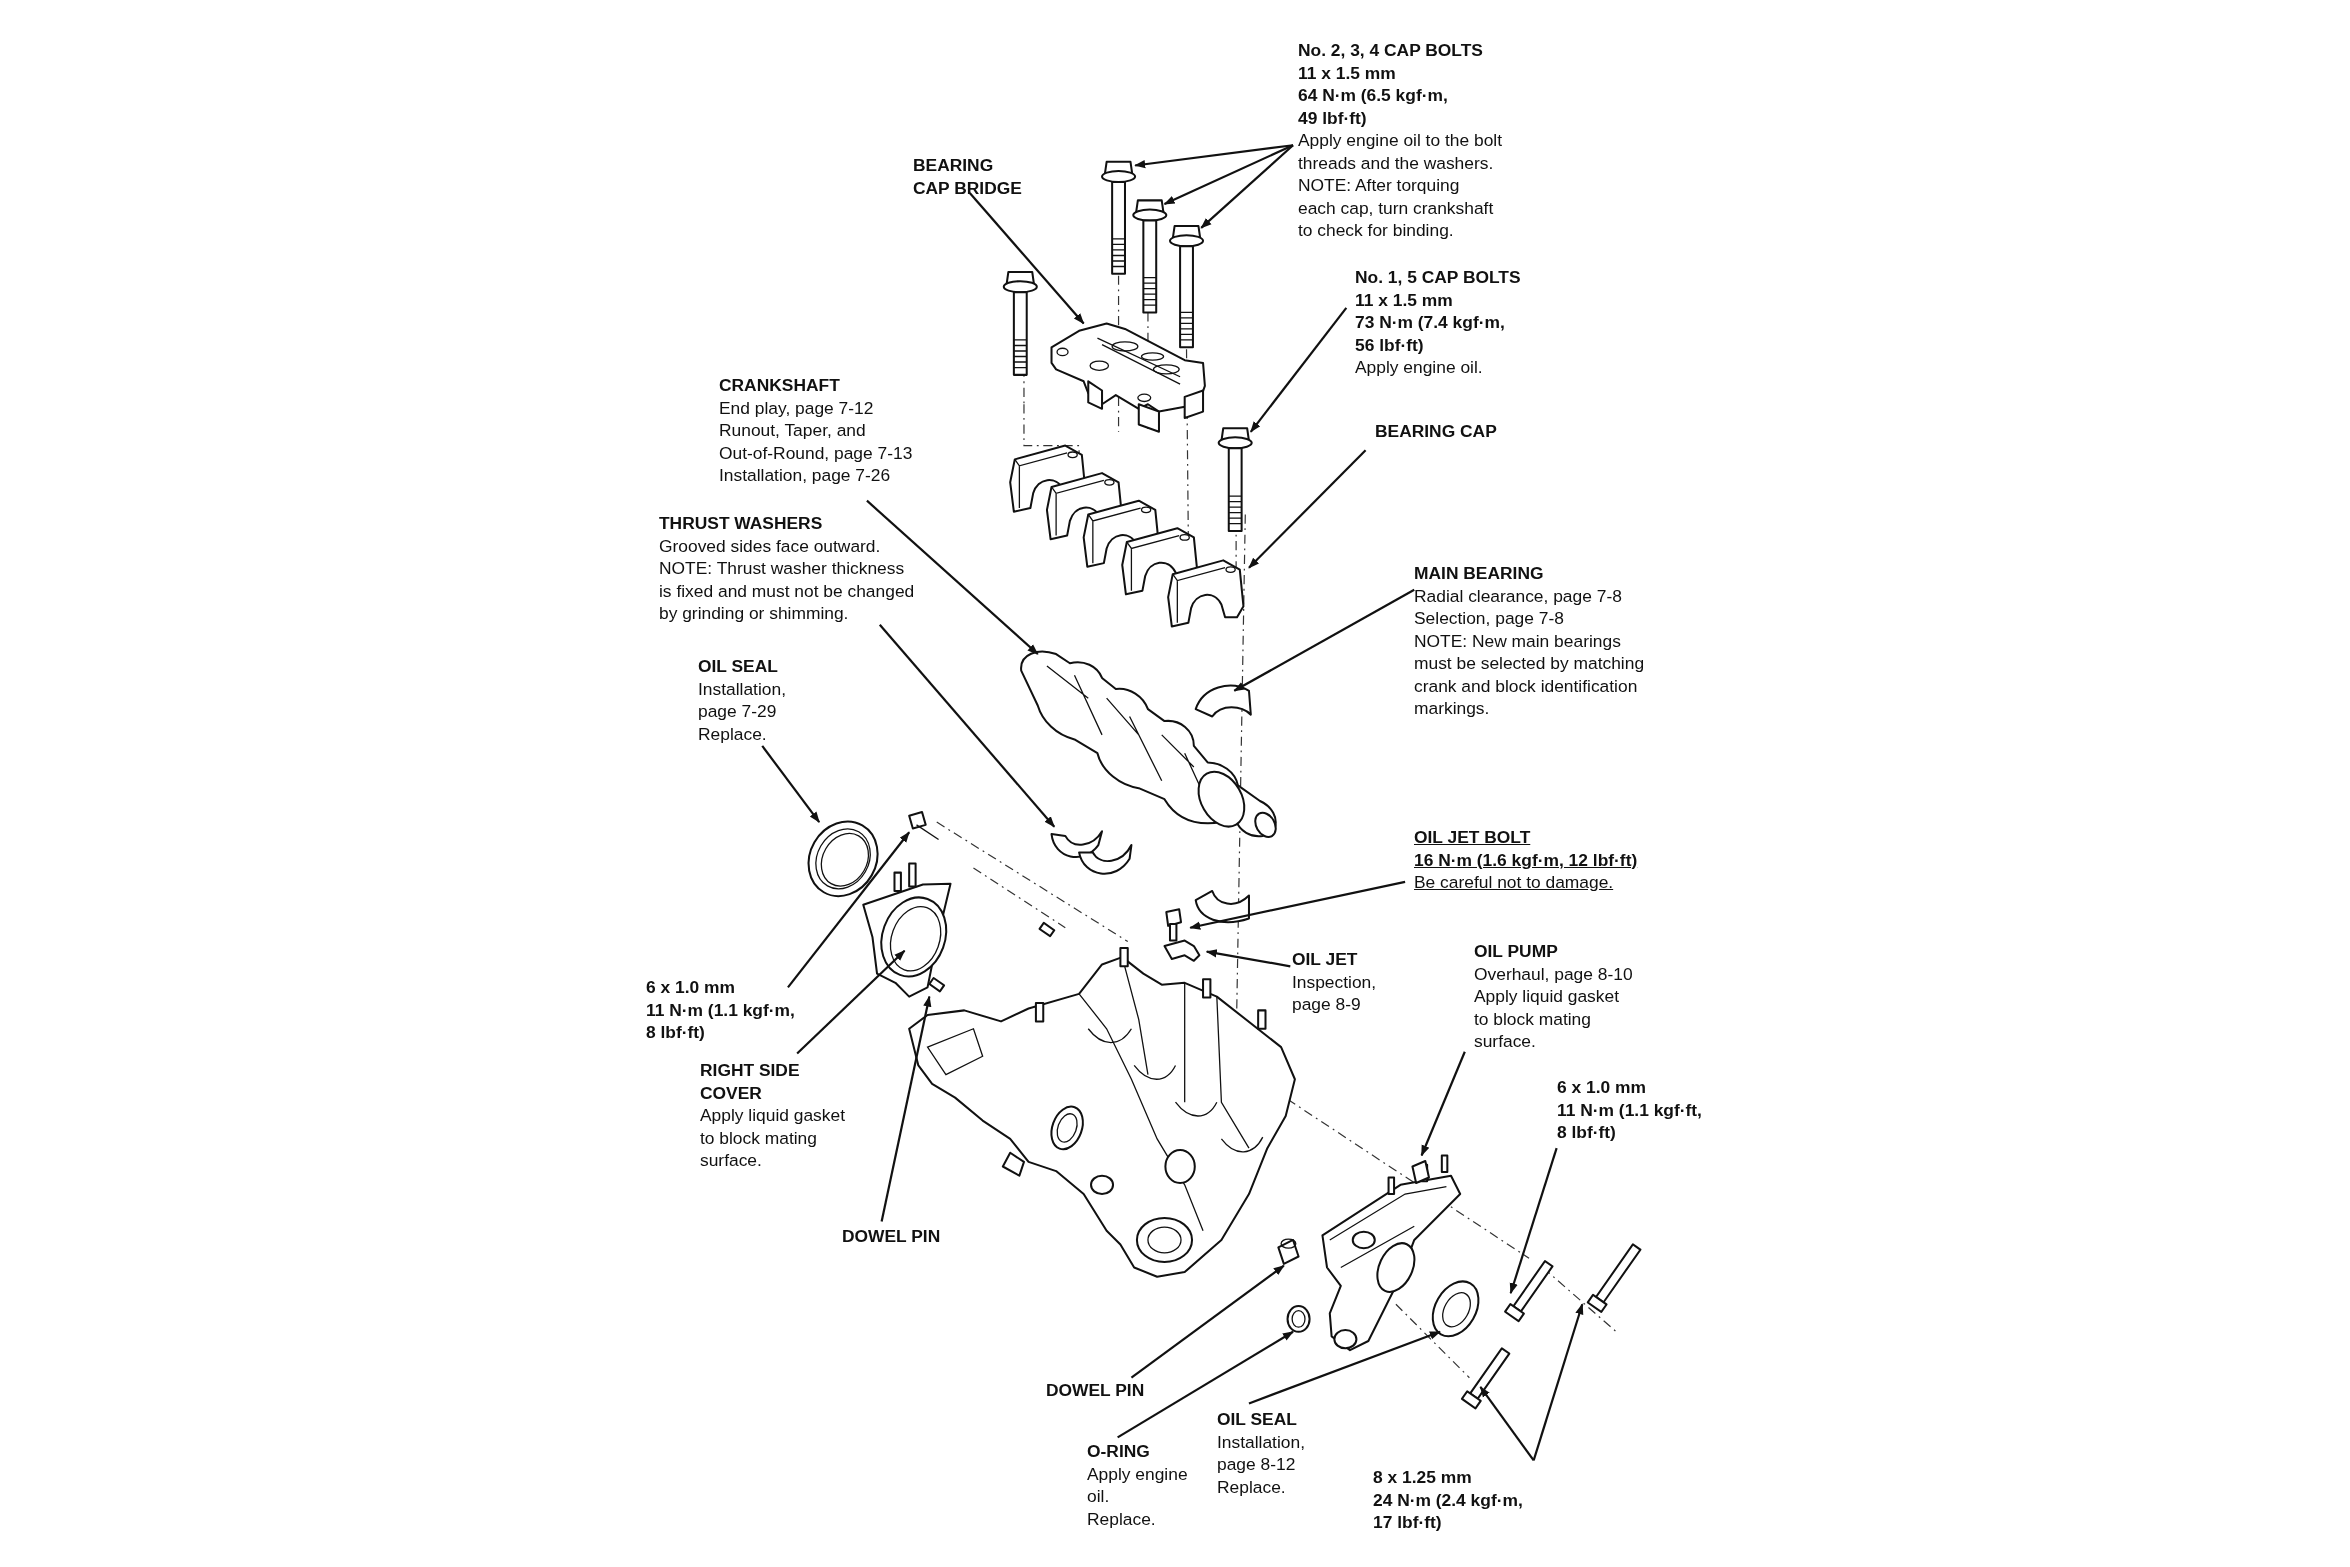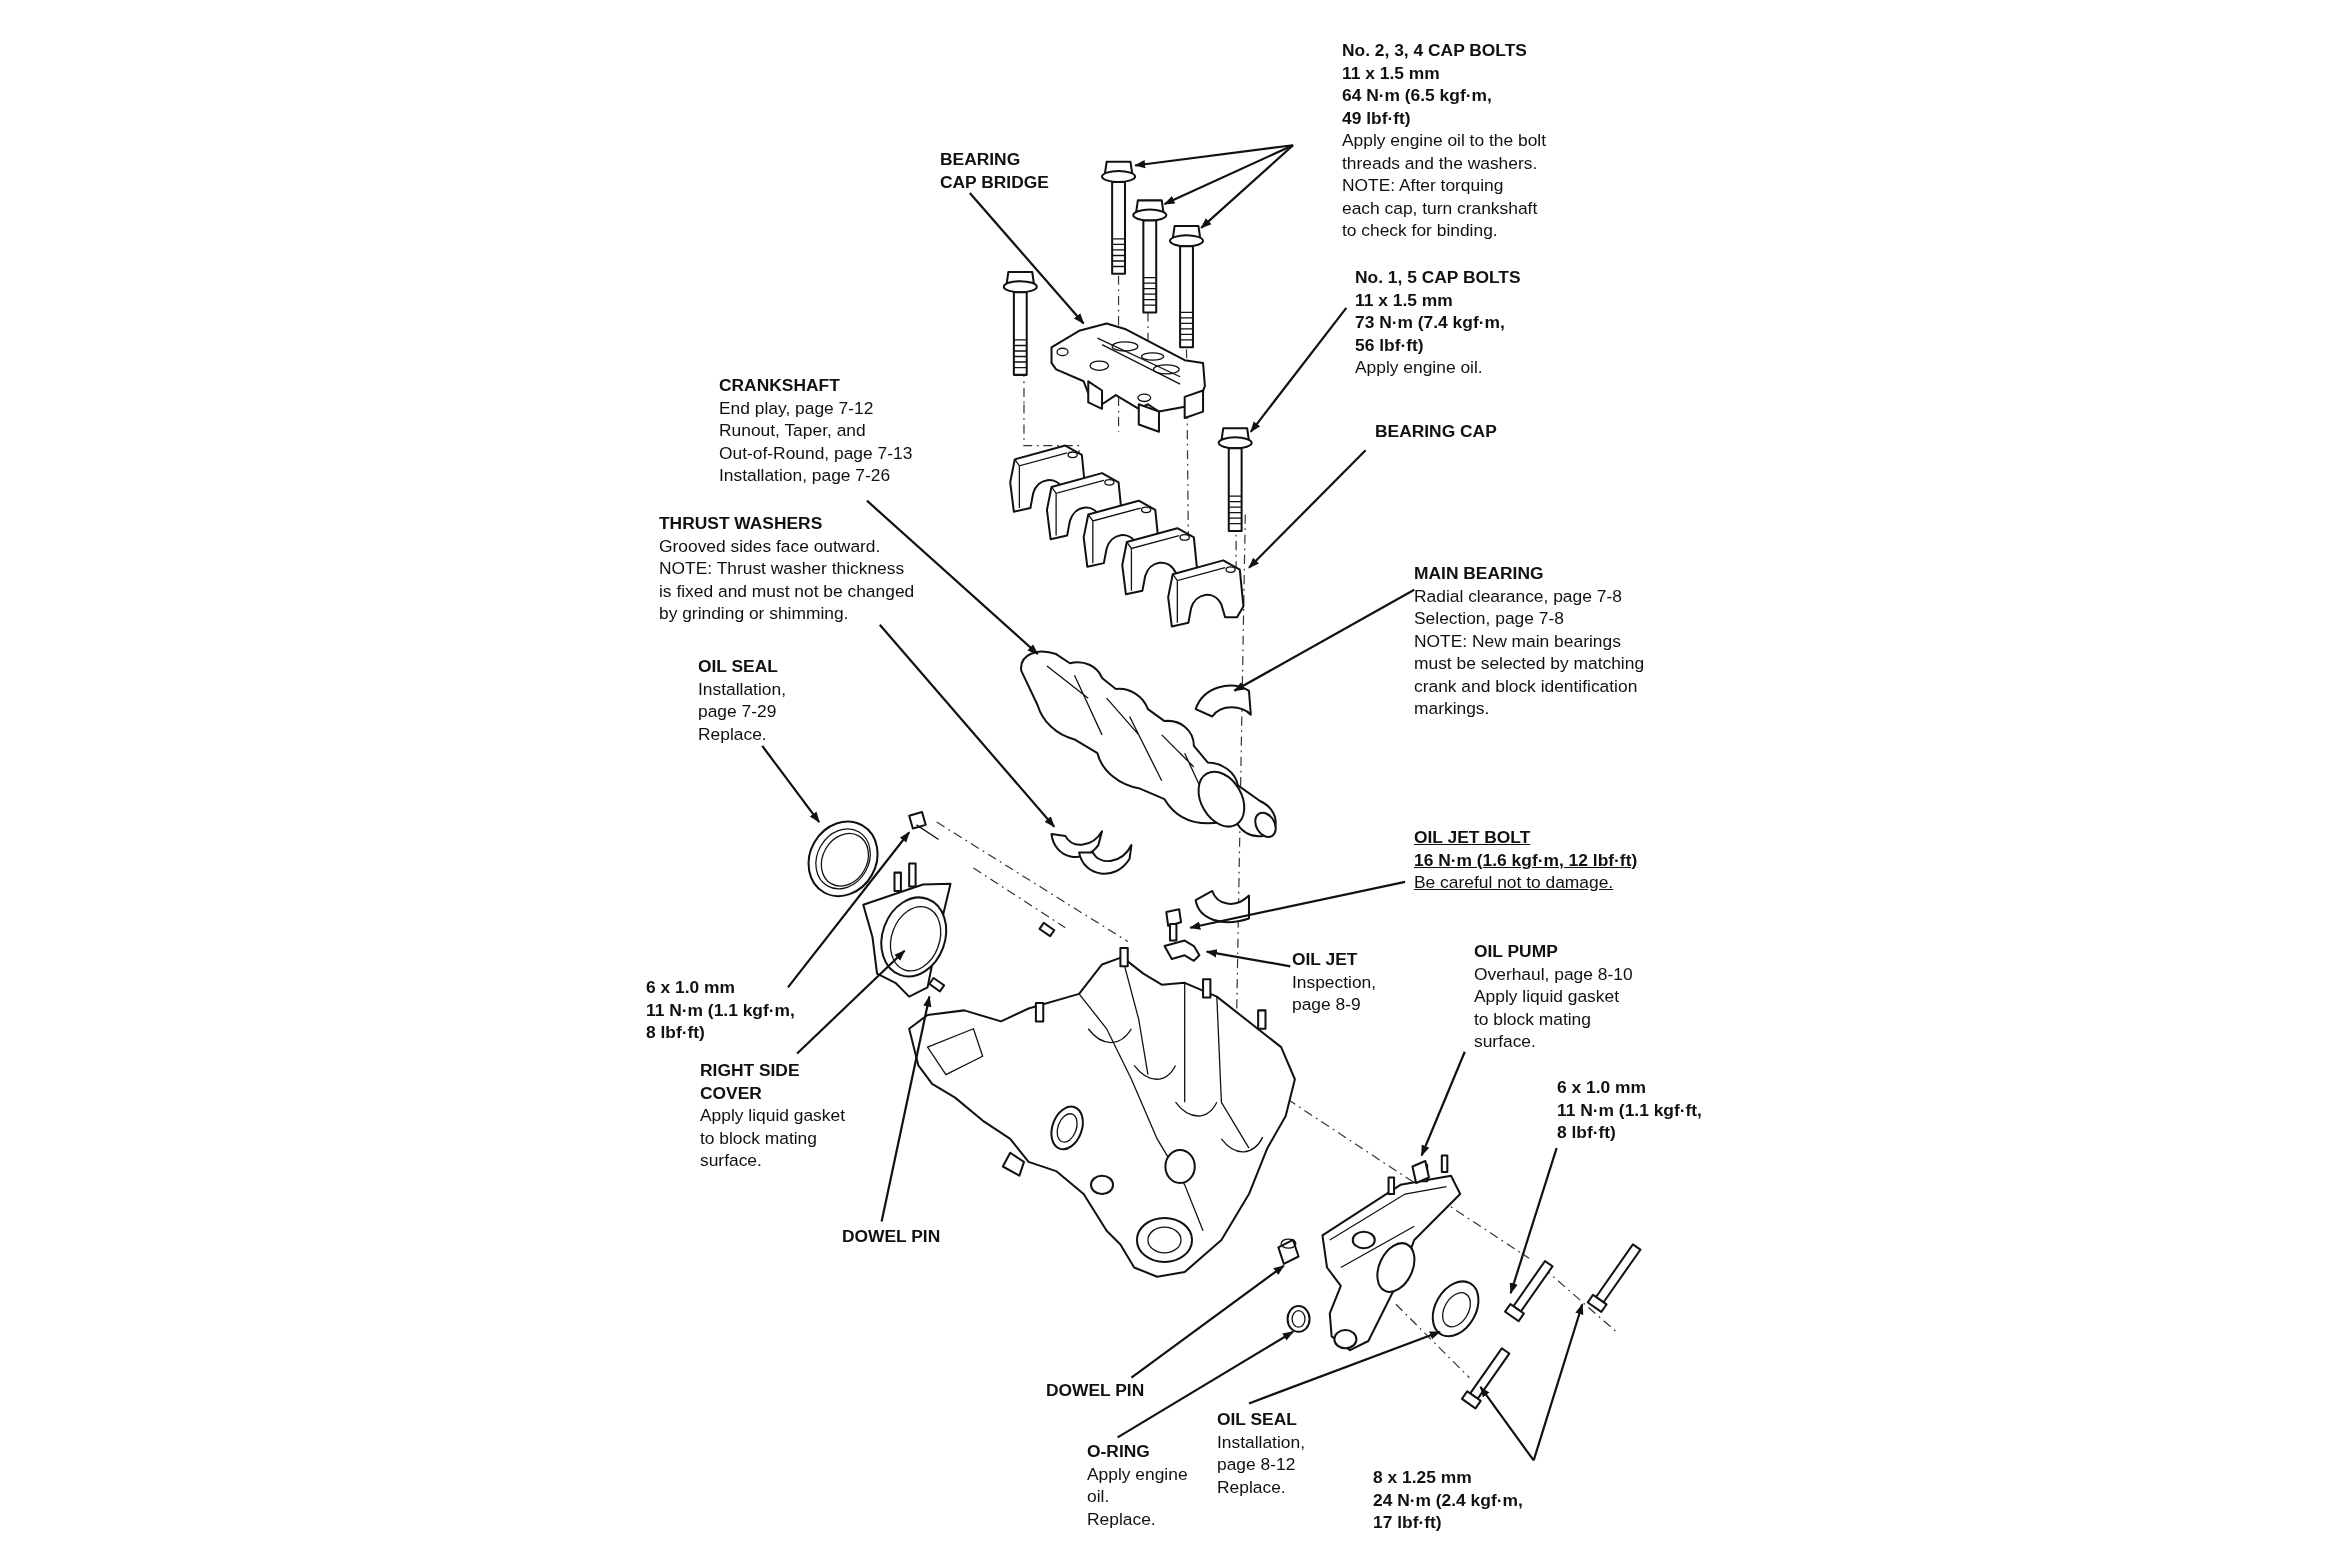--- a/index.html
+++ b/index.html
@@ -258,33 +258,33 @@
 
     <line class="lead" x1="1217" y1="1565" x2="1408" y2="1450" marker-end="url(#ah)"></line>
 
     <line class="lead" x1="1360" y1="1528" x2="1568" y2="1450" marker-end="url(#ah)"></line>
 
     <line class="lead" x1="1670" y1="1590" x2="1612" y2="1510" marker-end="url(#ah)"></line>
     <line class="lead" x1="1670" y1="1590" x2="1723" y2="1420" marker-end="url(#ah)"></line>
   </g>
 </svg>
 
-<div class="callout" style="left:1298px; top:39px;margin-left:44px;">
+<div class="callout" style="left:1298px; top:39px;">
   <span class="t">No. 2, 3, 4 CAP BOLTS</span>
   <span class="b">11 x 1.5 mm</span>
   <span class="b">64 N·m (6.5 kgf·m,</span>
   <span class="b">49 lbf·ft)</span>
   <span class="n">Apply engine oil to the bolt</span>
   <span class="n">threads and the washers.</span>
   <span class="n">NOTE:  After torquing</span>
   <span class="n">each cap, turn crankshaft</span>
   <span class="n">to check for binding.</span>
 </div>
 
-<div class="callout" style="left:913px; top:148px;margin-left:27px;">
+<div class="callout" style="left:913px; top:154px;">
   <span class="t">BEARING</span>
   <span class="t">CAP BRIDGE</span>
 </div>
 
 <div class="callout" style="left:1355px; top:266px;">
   <span class="t">No. 1, 5 CAP BOLTS</span>
   <span class="b">11 x 1.5 mm</span>
   <span class="b">73 N·m (7.4 kgf·m,</span>
   <span class="b">56 lbf·ft)</span>
   <span class="n">Apply engine oil.</span>

